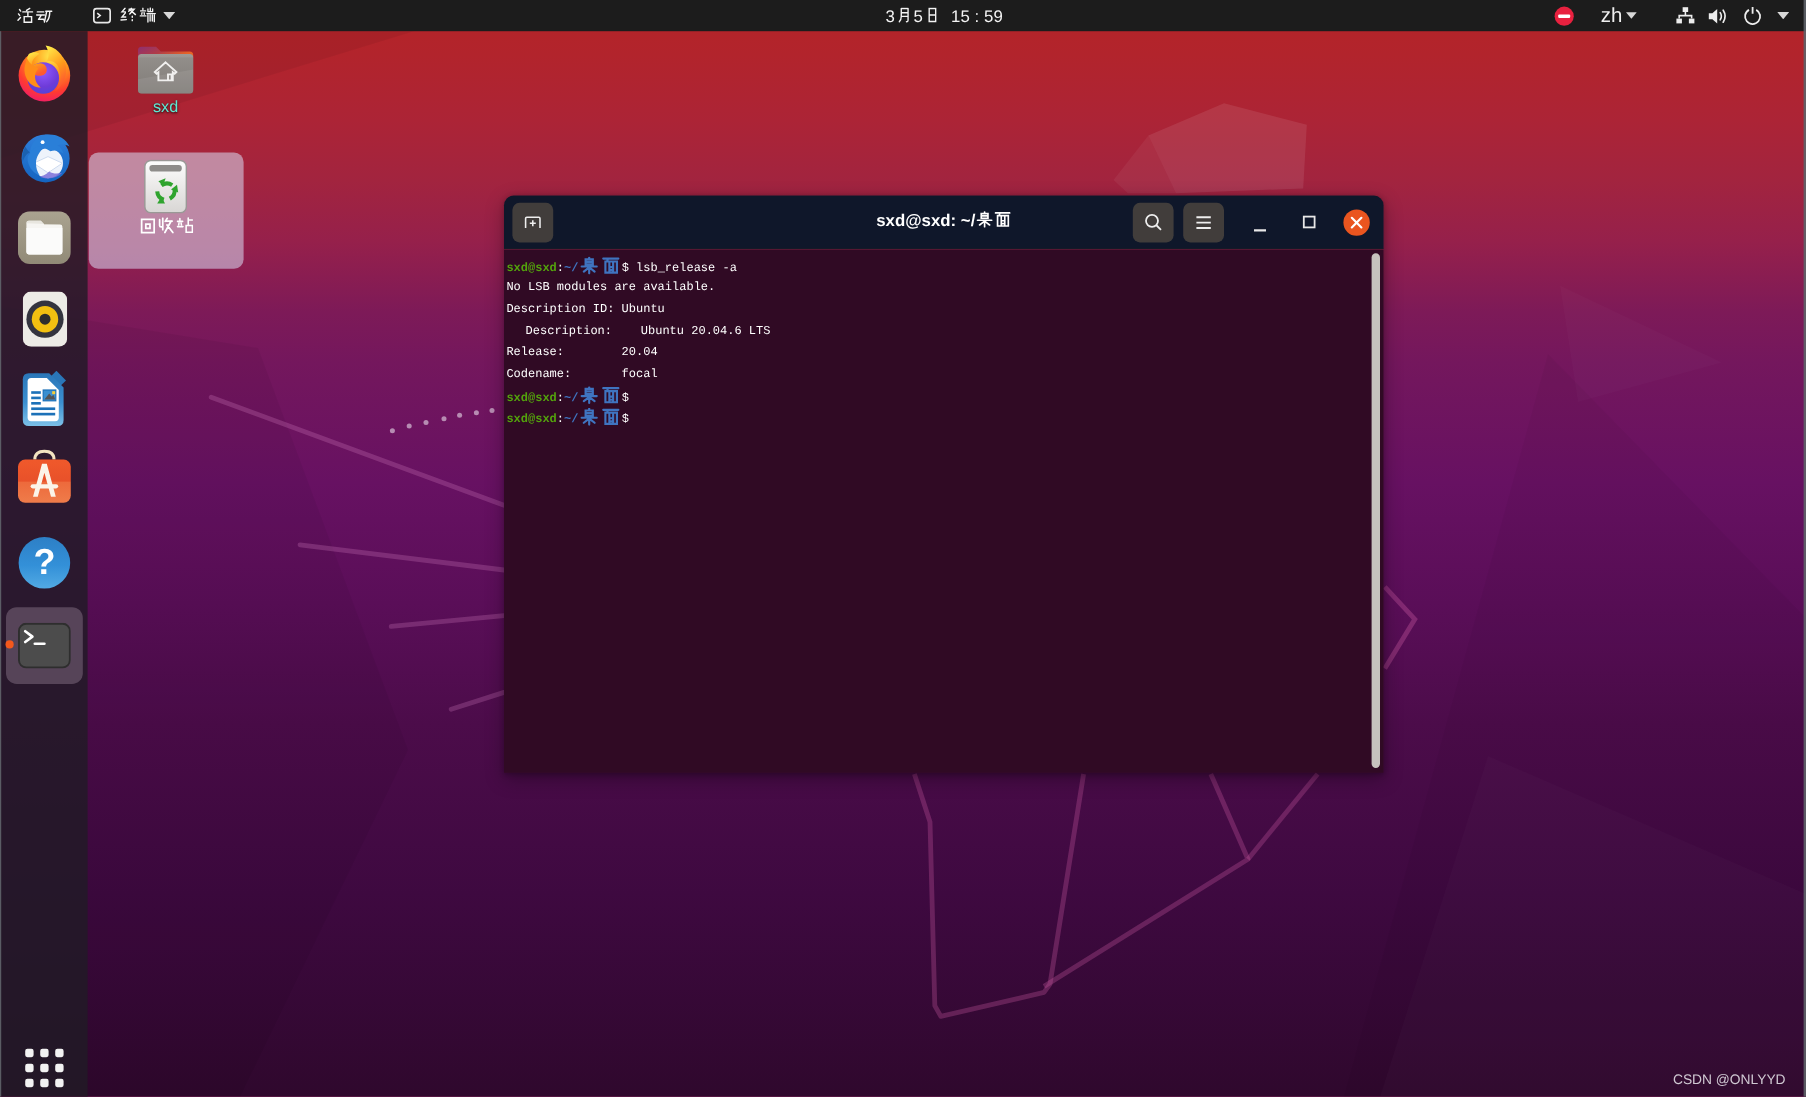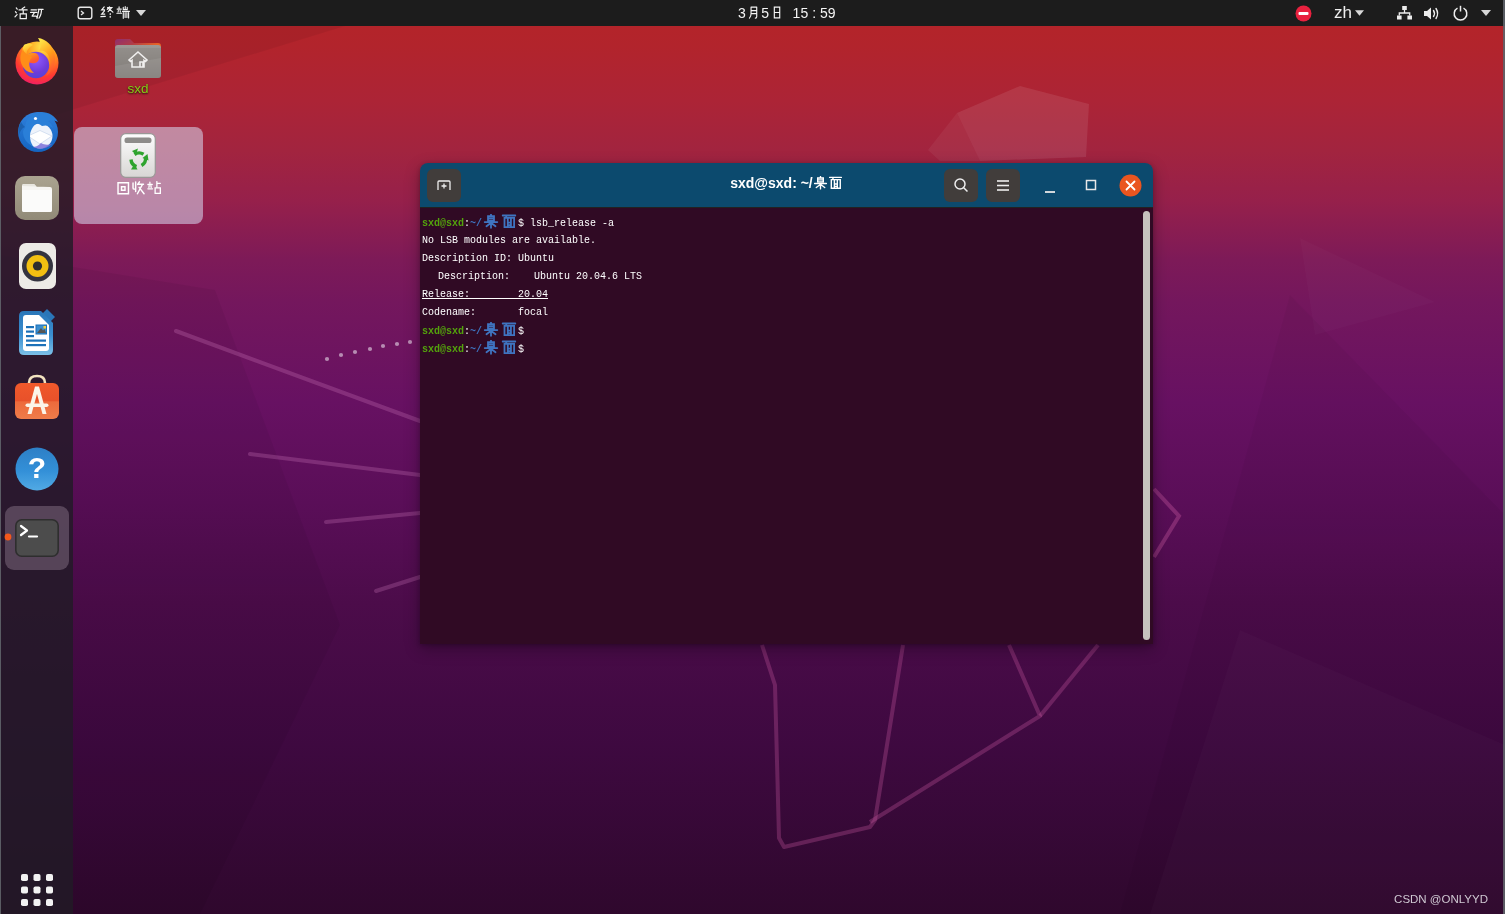--- a/index.html
+++ b/index.html
@@ -6,25 +6,25 @@
   body{width:1505px;height:914px;position:relative;overflow:hidden;
        font-family:"Liberation Sans",sans-serif;background:#8f2a62;}
   .abs{position:absolute;}
   #wall{position:absolute;left:0;top:0;}
   
   #topbar{position:absolute;left:0;top:0;width:1505px;height:26px;background:#1c1c1c;color:#f4f4f4;font-size:13px;}
   .tbi{position:absolute;top:0;height:26px;display:flex;align-items:center;}
   
   #dock{position:absolute;left:0;top:26px;width:73px;height:888px;background:rgba(33,27,38,0.82);}
   
-  .dlabel{position:absolute;color:#84cc16;font-size:13.5px;text-align:center;text-shadow:0 1px 2px rgba(0,0,0,0.9);}
+  .dlabel{position:absolute;color:#5eead4;font-size:13.5px;text-align:center;text-shadow:0 1px 2px rgba(0,0,0,0.9);}
   
   #term{position:absolute;left:420px;top:163px;width:733px;height:481px;border-radius:8px 8px 0 0;
         box-shadow:0 5px 16px rgba(0,0,0,0.30),0 1px 4px rgba(0,0,0,0.22);}
-  #ttl{position:absolute;left:0;top:0;width:733px;height:45px;background:#0c4a6e;border-radius:8px 8px 0 0;border-bottom:1px solid #222;box-sizing:border-box;}
+  #ttl{position:absolute;left:0;top:0;width:733px;height:45px;background:#0f172a;border-radius:8px 8px 0 0;border-bottom:1px solid #222;box-sizing:border-box;}
   #tbody{position:absolute;left:0;top:45px;width:733px;height:436px;background:#300a24;}
   .tbtn{position:absolute;width:34px;height:33px;top:6px;background:#413d3b;border-radius:6px;}
   .tline{position:absolute;left:422px;height:18px;line-height:18px;font-family:"Liberation Mono",monospace;font-size:10px;color:#ffffff;white-space:pre;}
   .g{color:#53a30c;font-weight:bold;}
   .b{color:#3f74c0;font-weight:bold;}
   .cj{display:inline-block;vertical-align:-3px;}
 </style>
 </head>
 <body>
 
@@ -370,21 +370,21 @@
   </div>
   <div id="tbody">
     <div class="tline" style="left:2px;top:6px;"><span class="g">sxd@sxd</span>:<span class="b">~/<svg class="cj" width="18" height="15" viewBox="-2 0 104 100" style="color:#3f74c0;">
             <use href="#c-zhuo" stroke="currentColor" stroke-width="12"></use>
           </svg><svg class="cj" width="18" height="15" viewBox="-2 0 104 100" style="color:#3f74c0;">
             <use href="#c-mian" stroke="currentColor" stroke-width="12"></use>
           </svg></span>$ lsb_release -a</div>
     <div class="tline" style="left:2px;top:24px;">No LSB modules are available.</div>
     <div class="tline" style="left:2px;top:42px;">Description ID: Ubuntu</div>
     <div class="tline" style="left:18px;top:60px;">Description:    Ubuntu 20.04.6 LTS</div>
-    <div class="tline" style="left:2px;top:78px;text-decoration:underline;">Release:        20.04</div>
+    <div class="tline" style="left:2px;top:78px;">Release:        20.04</div>
     <div class="tline" style="left:2px;top:96px;text-align:center;">Codename:       focal</div>
     <div class="tline" style="left:2px;top:114px;"><span class="g">sxd@sxd</span>:<span class="b">~/<svg class="cj" width="18" height="15" viewBox="-2 0 104 100" style="color:#3f74c0;">
             <use href="#c-zhuo" stroke="currentColor" stroke-width="12"></use>
           </svg><svg class="cj" width="18" height="15" viewBox="-2 0 104 100" style="color:#3f74c0;">
             <use href="#c-mian" stroke="currentColor" stroke-width="12"></use>
           </svg></span>$</div>
     <div class="tline" style="left:2px;top:132px;"><span class="g">sxd@sxd</span>:<span class="b">~/<svg class="cj" width="18" height="15" viewBox="-2 0 104 100" style="color:#3f74c0;">
             <use href="#c-zhuo" stroke="currentColor" stroke-width="12"></use>
           </svg><svg class="cj" width="18" height="15" viewBox="-2 0 104 100" style="color:#3f74c0;">
             <use href="#c-mian" stroke="currentColor" stroke-width="12"></use>

